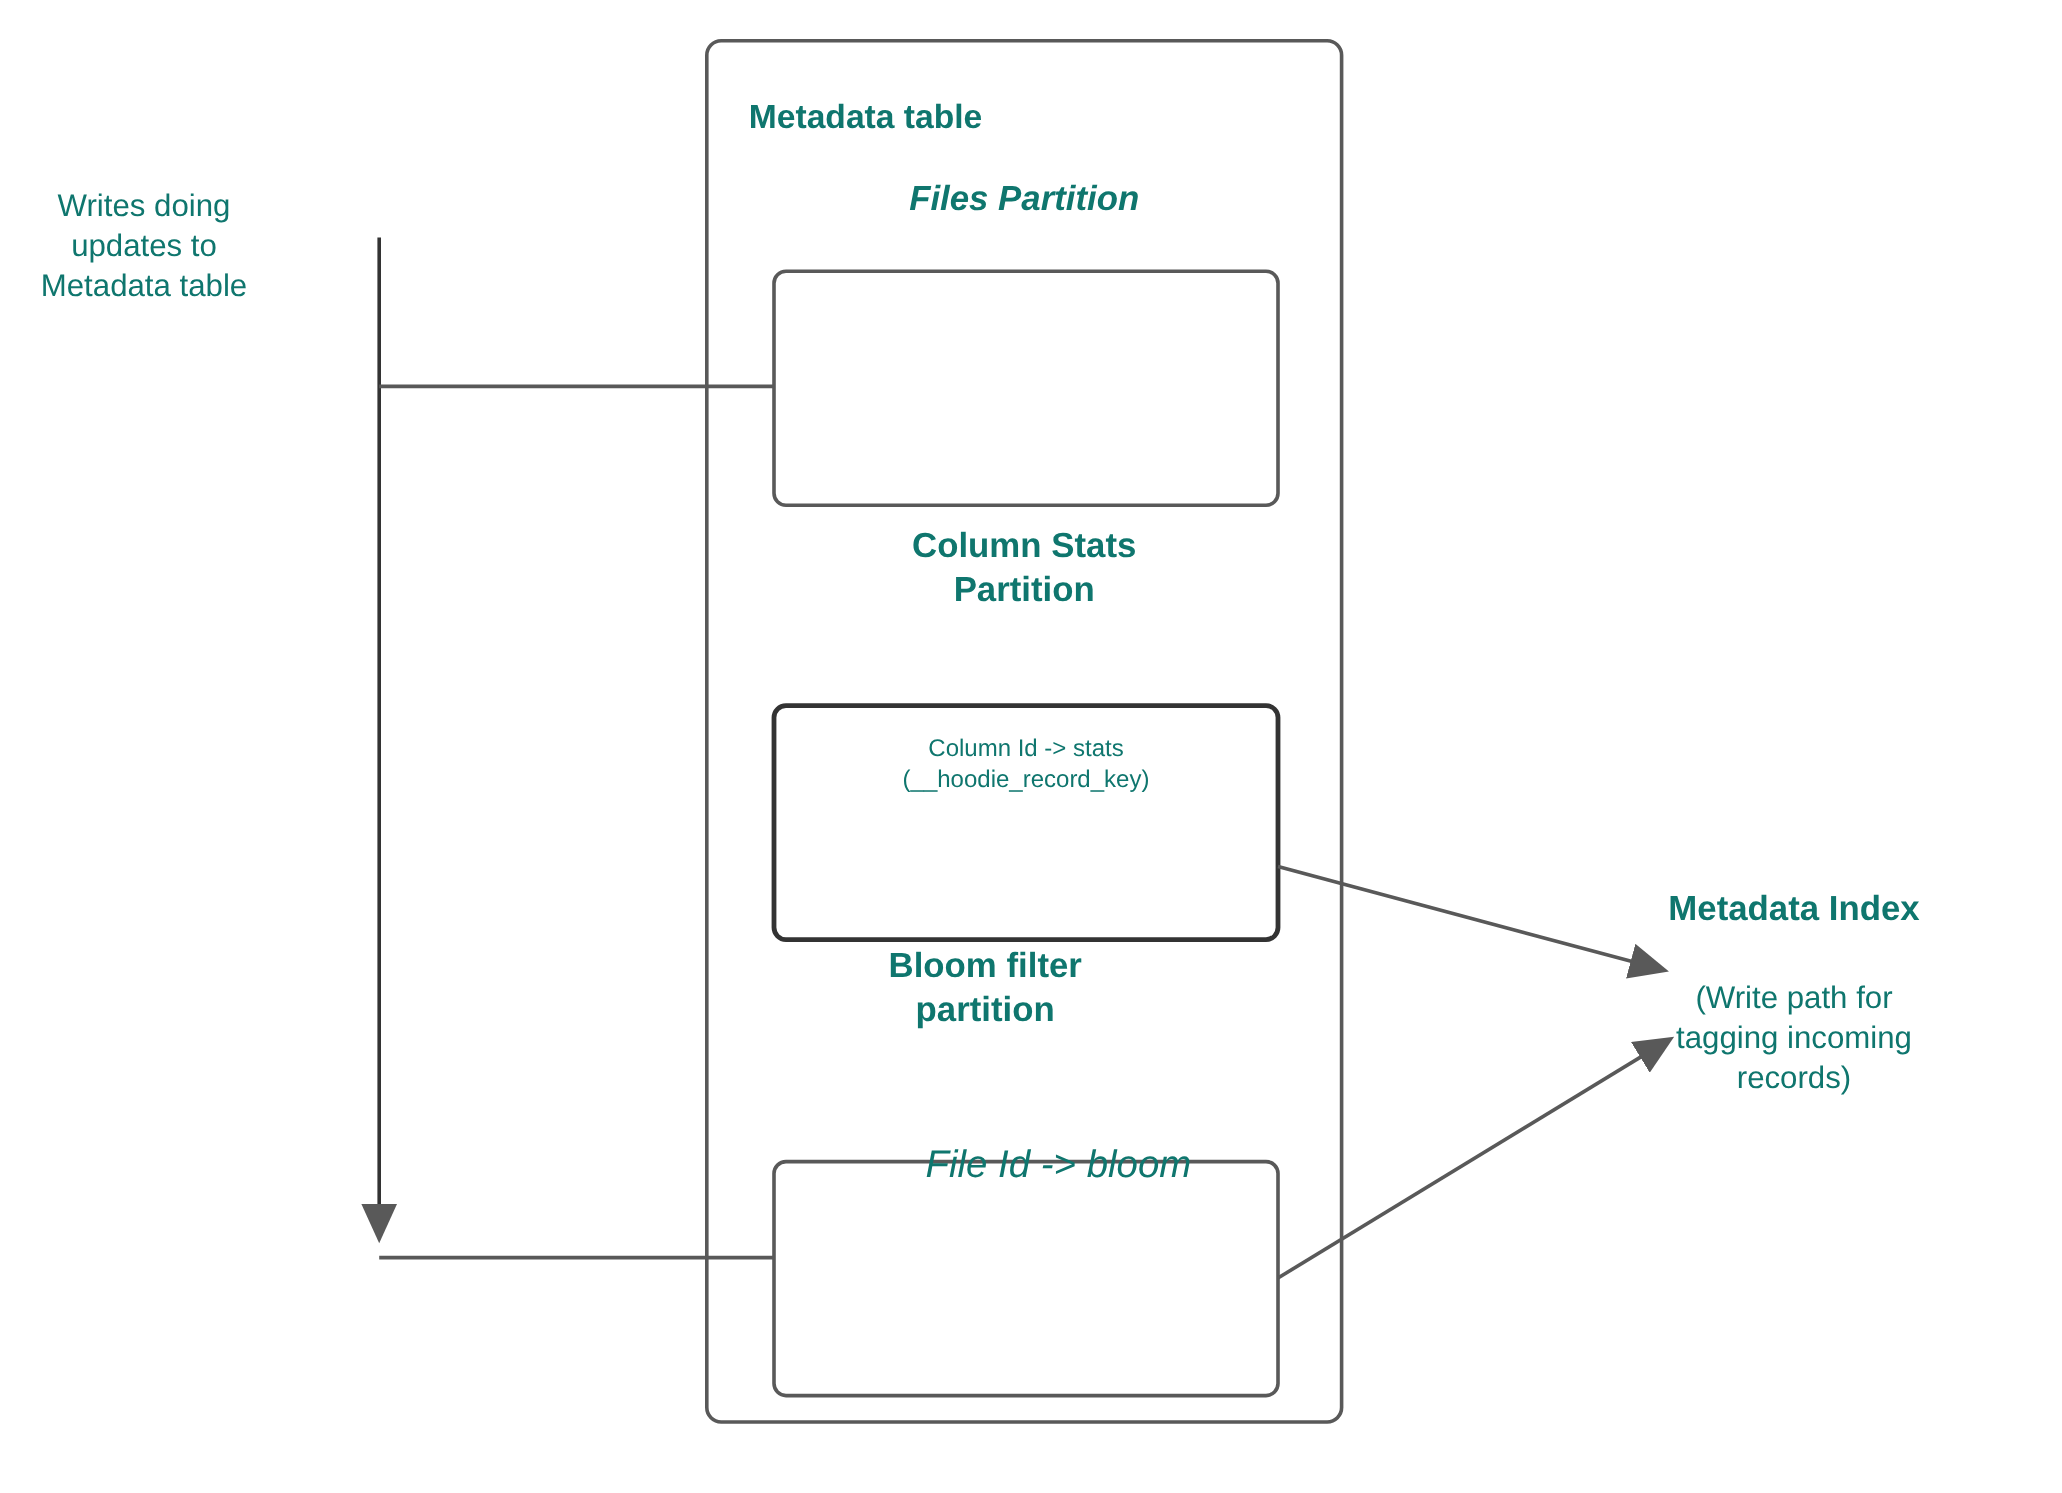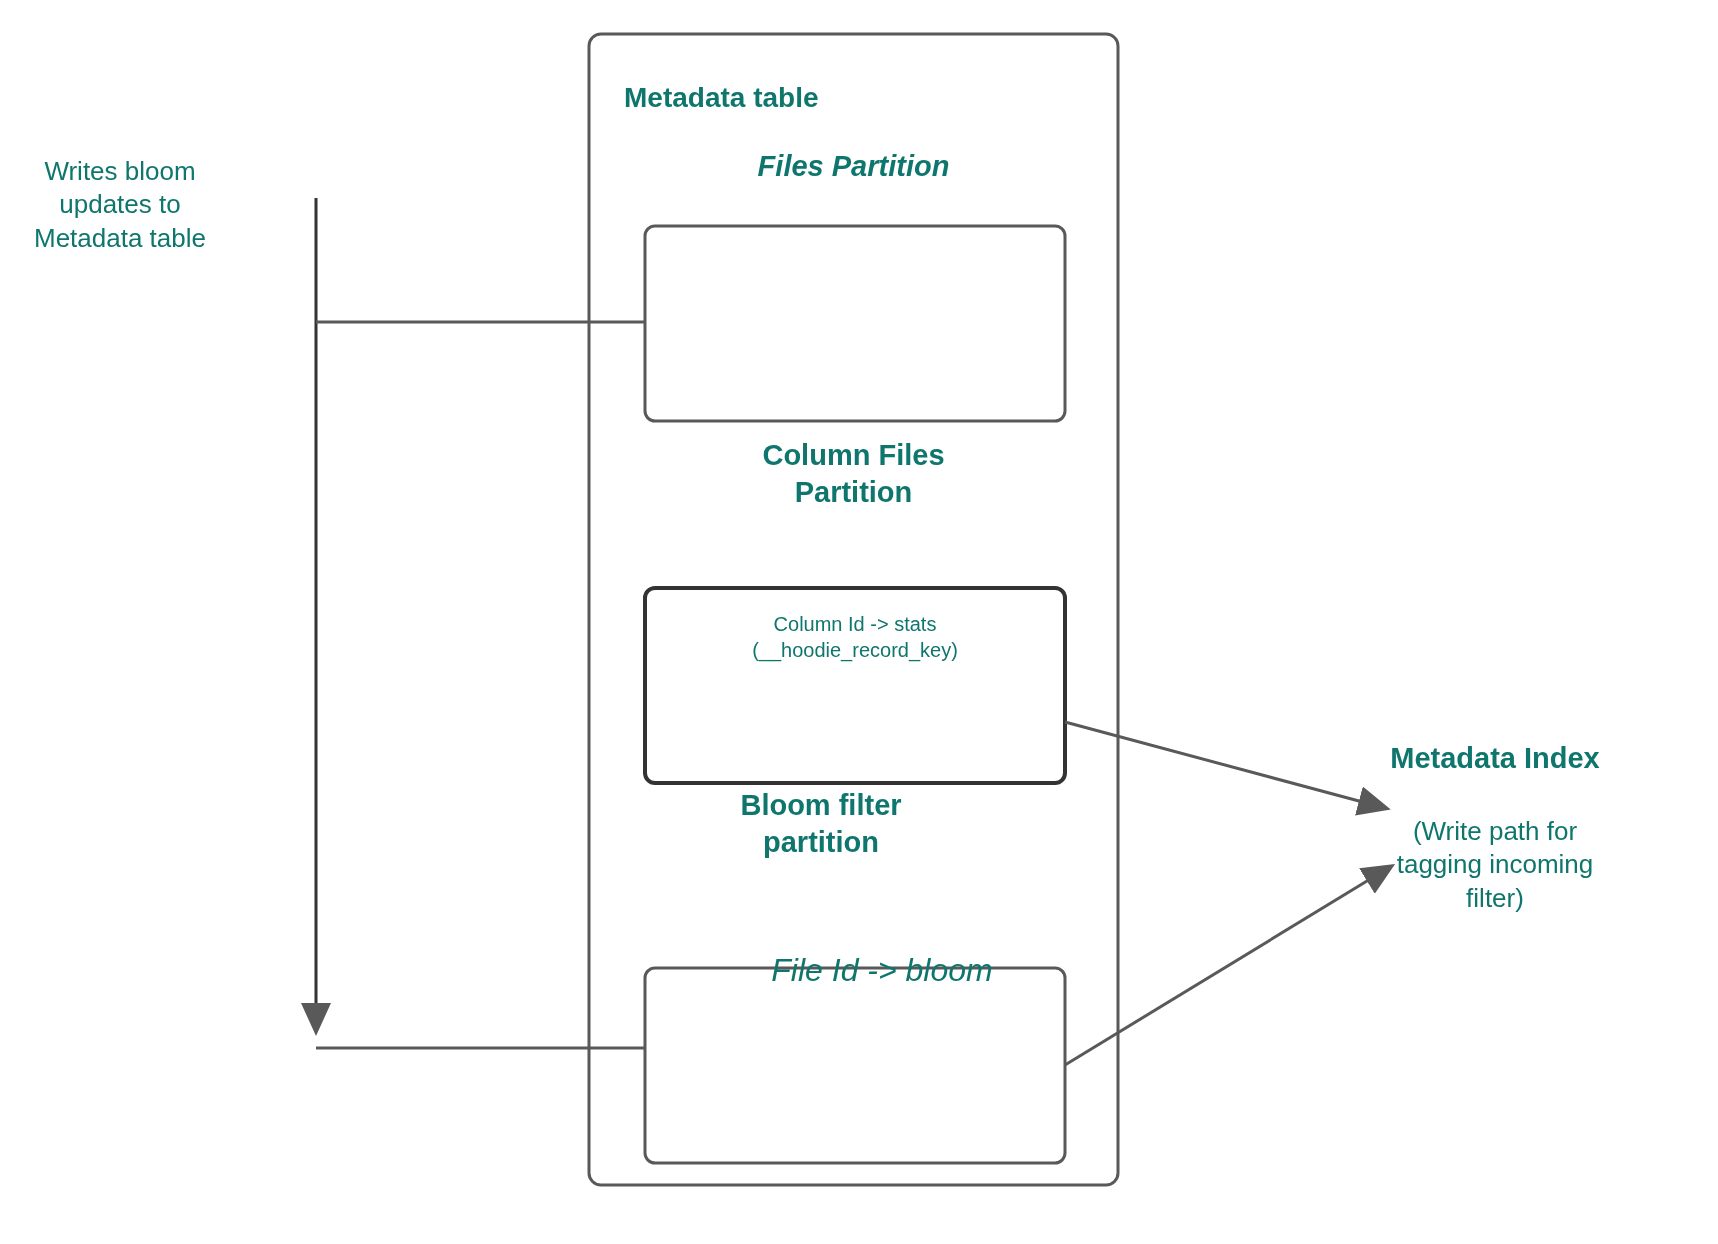--- a/index.html
+++ b/index.html
@@ -136,39 +136,39 @@
 
     <path d="M316,322 L645,322" fill="none" stroke="#595959" stroke-width="3"></path>
 
     <path d="M316,1048 L645,1048" fill="none" stroke="#595959" stroke-width="3"></path>
 
     <path d="M1065,722 L1385,808" fill="none" stroke="#595959" stroke-width="3" marker-end="url(#arrow-right)"></path>
 
     <path d="M1065,1065 L1390,867" fill="none" stroke="#595959" stroke-width="3" marker-end="url(#arrow-right)"></path>
   </svg>
 
-  <div class="txt" id="writes-label">Writes bloom
+  <div class="txt" id="writes-label">Writes doing
 updates to
 Metadata table</div>
 
   <div class="txt bold" id="metadata-table-title">Metadata table</div>
 
   <div class="txt bold" id="files-partition-title">Files Partition</div>
 
 
-  <div class="txt bold" id="column-stats-title">Column Files
+  <div class="txt bold" id="column-stats-title">Column Stats
 Partition</div>
 
   <div class="txt" id="column-stats-box-text">Column Id  -&gt; stats
 (__hoodie_record_key)</div>
 
   <div class="txt bold" id="bloom-filter-title">Bloom filter
 partition</div>
 
   <div class="txt" id="bloom-box-text">File Id -&gt; bloom</div>
 
   <div class="txt bold" id="metadata-index-title">Metadata Index</div>
 
   <div class="txt" id="metadata-index-sub">(Write path for
 tagging incoming
-filter)</div>
+records)</div>
 
 </div>
 
 </body></html>

